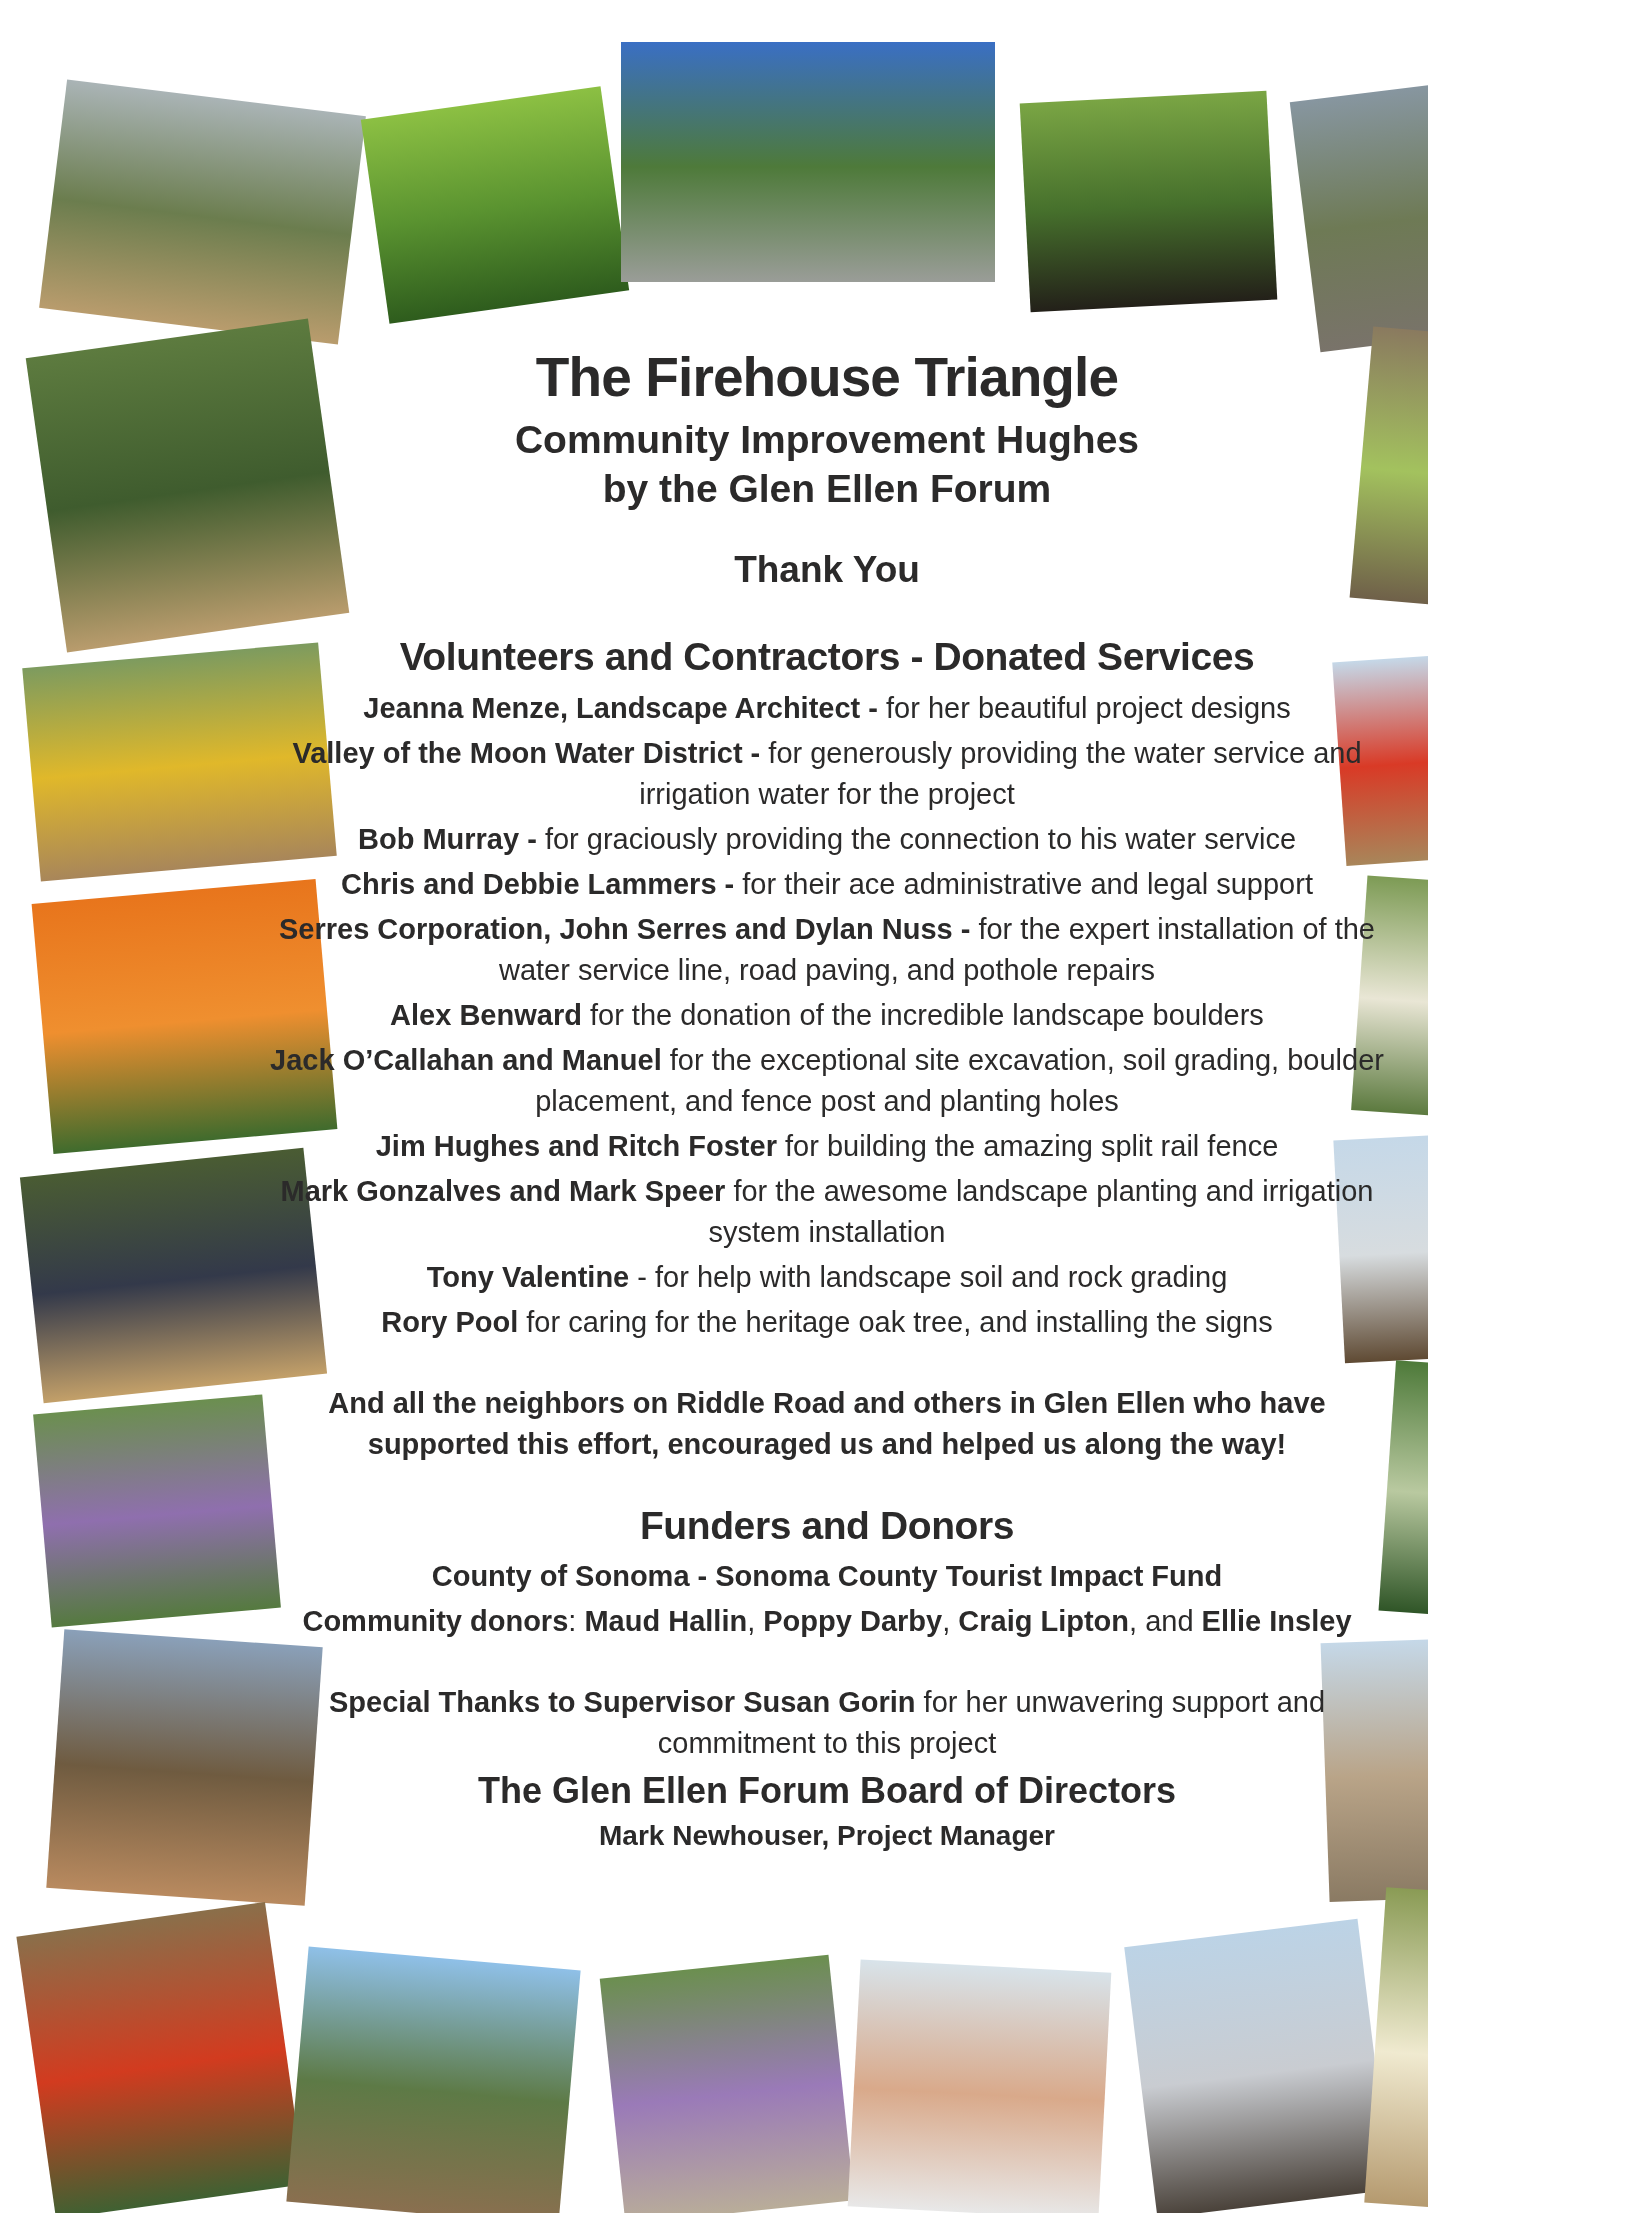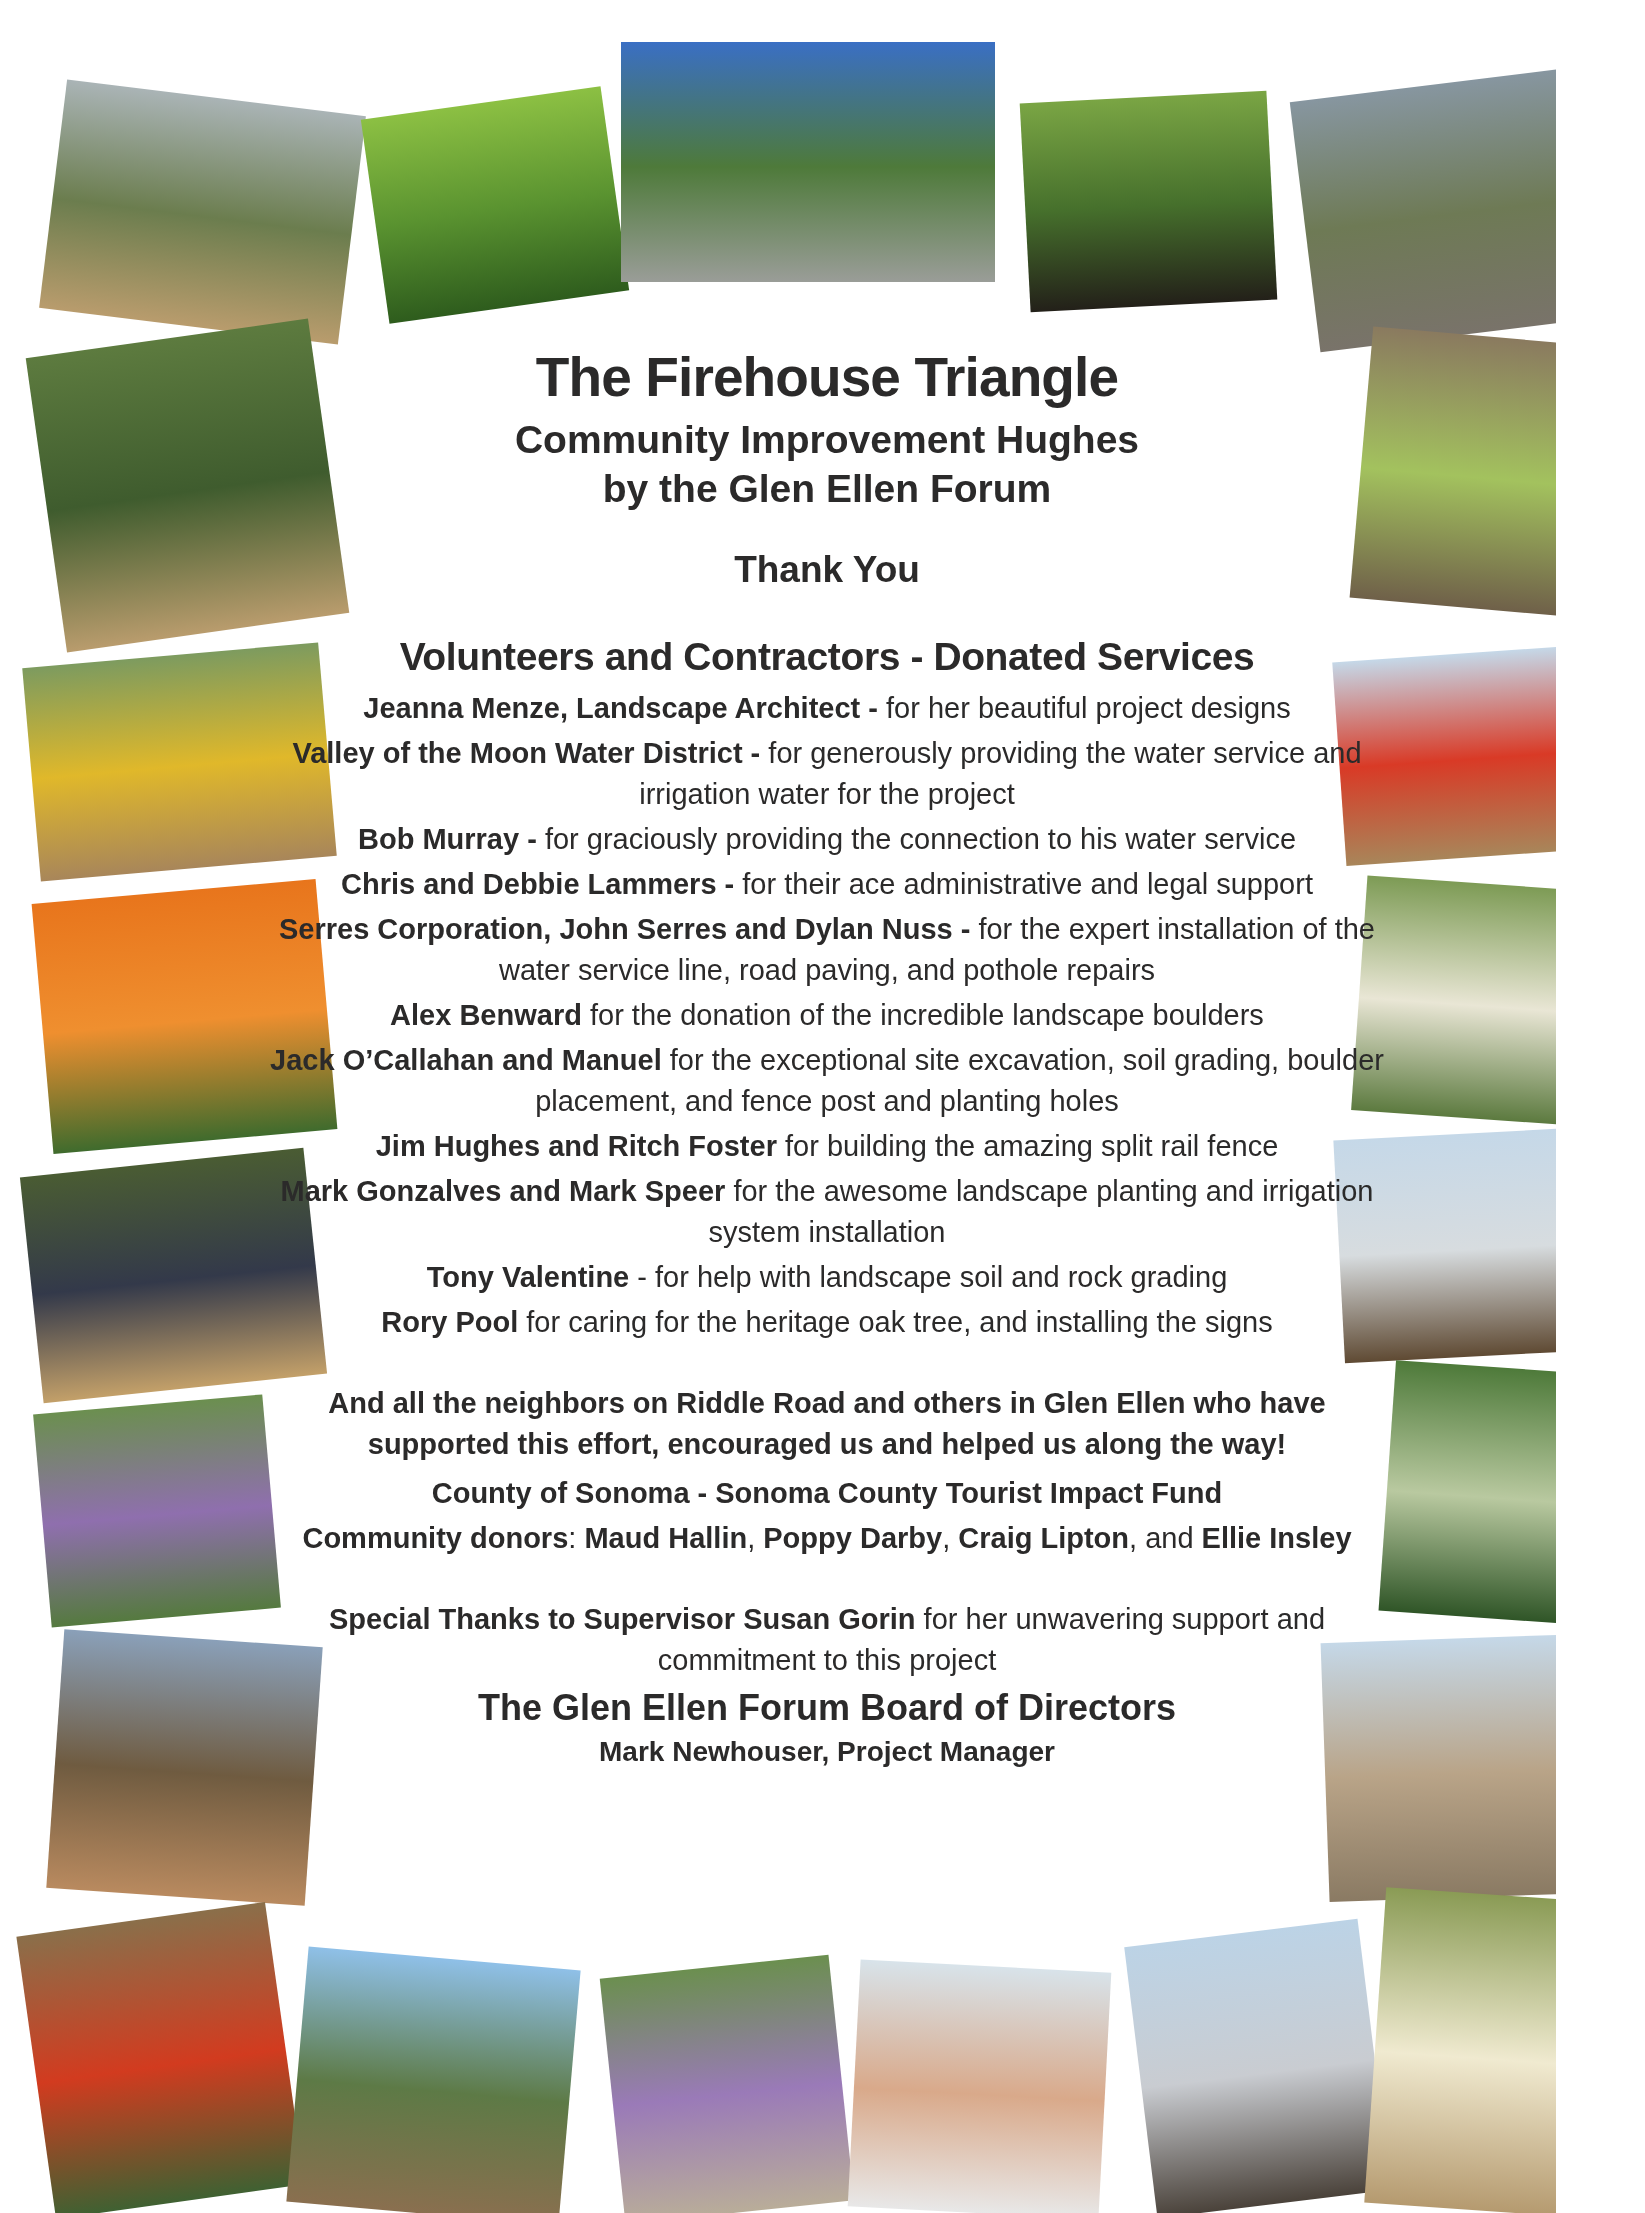--- a/index.html
+++ b/index.html
@@ -1,18 +1,18 @@
 <!DOCTYPE html>
 <html style="font-size:14px"><head>
 <meta charset="utf-8">
 <style>
   html, body { margin: 0; padding: 0; background: #ffffff; }
   .page {
     position: relative;
-    width: 1556px;
+    width: 1428px;
     height: 2214px;
     background: #ffffff;
     overflow: hidden;
     font-family: "Liberation Sans", sans-serif;
     color: #2b2a2a;
   }
   .photo-layer { position: absolute; inset: 0; }
   .photo { position: absolute; }
   .content {
     position: absolute;
@@ -104,20 +104,21 @@
           <div class="line"><span class="b">Jim Hughes and Ritch Foster </span><span>for building the amazing split rail fence</span></div>
           <div class="line"><span class="b">Mark Gonzalves and Mark Speer </span><span>for the awesome landscape planting and irrigation system installation</span></div>
           <div class="line"><span class="b">Tony Valentine </span><span>- for help with landscape soil and rock grading</span></div>
           <div class="line"><span class="b">Rory Pool </span><span>for caring for the heritage oak tree, and installing the signs</span></div>
         </div>
     </div>
 
     <div class="neighbors">And all the neighbors on Riddle Road and others in Glen Ellen who have supported this effort, encouraged us and helped us along the way!</div>
 
     <div class="funders-block">
+      <h2 class="section-heading">Funders and Donors</h2>
       <div class="entries" id="funder-entries">
           <div class="line"><span class="b">County of Sonoma - Sonoma County Tourist Impact Fund</span></div>
           <div class="line"><span class="b">Community donors</span><span>: </span><span class="b">Maud Hallin</span><span>, </span><span class="b">Poppy Darby</span><span>, </span><span class="b">Craig Lipton</span><span>, and </span><span class="b">Ellie Insley</span></div>
         </div>
     </div>
 
     <div class="special" id="special">
         <div class="line"><span class="b">Special Thanks to Supervisor Susan Gorin </span><span>for her unwavering support and commitment to this project</span></div>
       </div>
 

